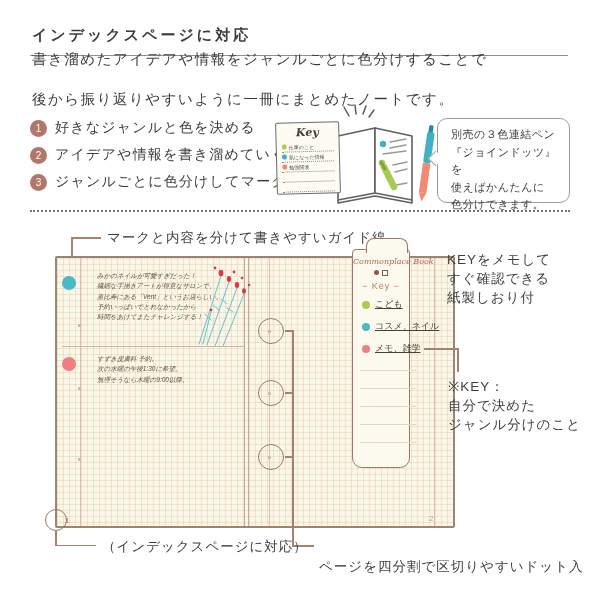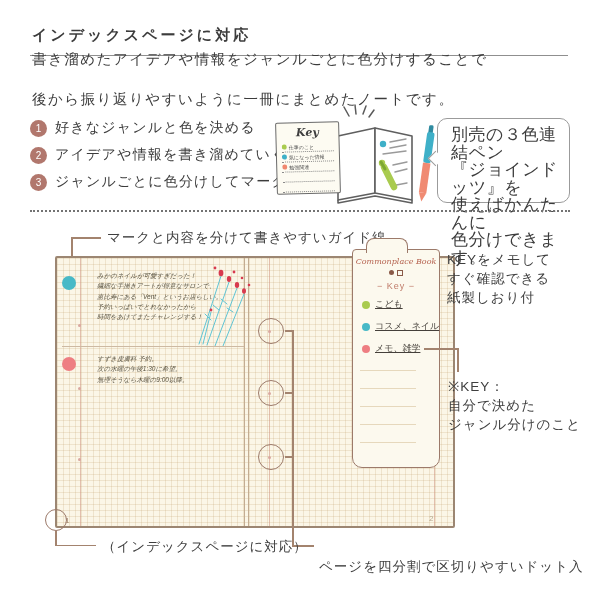--- a/index.html
+++ b/index.html
@@ -25,21 +25,21 @@
   .key-card-title { text-align:center; font-family:"DejaVu Serif", serif; font-style:italic;
                     font-weight:bold; font-size:11px; color:#3f3f3f; margin-bottom:3px; }
   .kc-row { display:flex; align-items:center; gap:2px; border-bottom:1px dotted #8a8a8a;
             height:10px; overflow:hidden; }
   .kc-dot { width:5px; height:5px; border-radius:50%; flex:0 0 5px; }
   .kc-label { font-size:5px; letter-spacing:0; color:#4a4a4a; white-space:nowrap; }
 
   
   .bubble { left:437px; top:118px; width:133px; height:85px; border:1.5px solid #9b9b9b;
             border-radius:10px; background:#fff; padding:7px 6px 0 13px; }
-  .bubble-line { font-size:17px; letter-spacing:0.5px; line-height:17.5px; }
+  .bubble-line { font-size:11px; letter-spacing:0.5px; line-height:17.5px; }
   .bubble-tail { left:430px; top:153px; width:11px; height:11px; background:#fff;
                  border-left:1.5px solid #9b9b9b; border-bottom:1.5px solid #9b9b9b;
                  transform:rotate(45deg); }
 
   .dotted-divider { left:30px; top:210px; width:540px; border-top:2px dotted #737373; }
 
   
   .cl { background:#a3836e; }
   .callout-label { font-size:13.5px; letter-spacing:1px; color:#3f3f3f; }
 
@@ -56,21 +56,21 @@
   .hand { font-size:6.5px; font-style:italic; letter-spacing:0; line-height:10.3px; color:#57503e; }
   .entry-divider { left:5px; top:88px; width:182px; height:1px; background:#cdb9a2; }
   .qdot { width:3px; height:3px; border-radius:50%; background:#d9a8a0; }
 
   
   .hl-circle { width:26px; height:26px; border:1.5px solid #9c7a6a; border-radius:50%; }
 
   
   .bm-tab { left:366px; top:238px; width:42px; height:15px; background:#fcf9ee;
             border:1.5px solid #9c7a6a; border-bottom:none; border-radius:8px 8px 0 0; }
-  .bm-body { left:352px; top:249px; width:88px; height:219px; background:#fcf9ee;
+  .bm-body { left:352px; top:249px; width:58px; height:219px; background:#fcf9ee;
              border:1.5px solid #9c7a6a; border-radius:4px 4px 10px 10px; }
   .bm-brand { top:7px; width:100%; text-align:center; font-family:"DejaVu Serif", serif;
               font-style:italic; font-size:8px; color:#b5624f; white-space:nowrap; }
   .bm-logo-row { top:20px; width:100%; display:flex; justify-content:center; gap:3px; }
   .bm-logo-dot { width:5px; height:5px; border-radius:50%; background:#8a5a48; }
   .bm-logo-sq  { width:6px; height:6px; border:1px solid #8a5a48; }
   .bm-keytitle { top:31px; width:100%; text-align:center; font-size:9px; letter-spacing:1px; color:#c07d6b; }
   .bm-row { left:9px; display:flex; align-items:center; gap:5px; }
   .bm-dot { width:8px; height:8px; border-radius:50%; flex:0 0 8px; }
   .bm-label { font-size:9px; color:#45403a; letter-spacing:0; white-space:nowrap;text-decoration:underline; }

